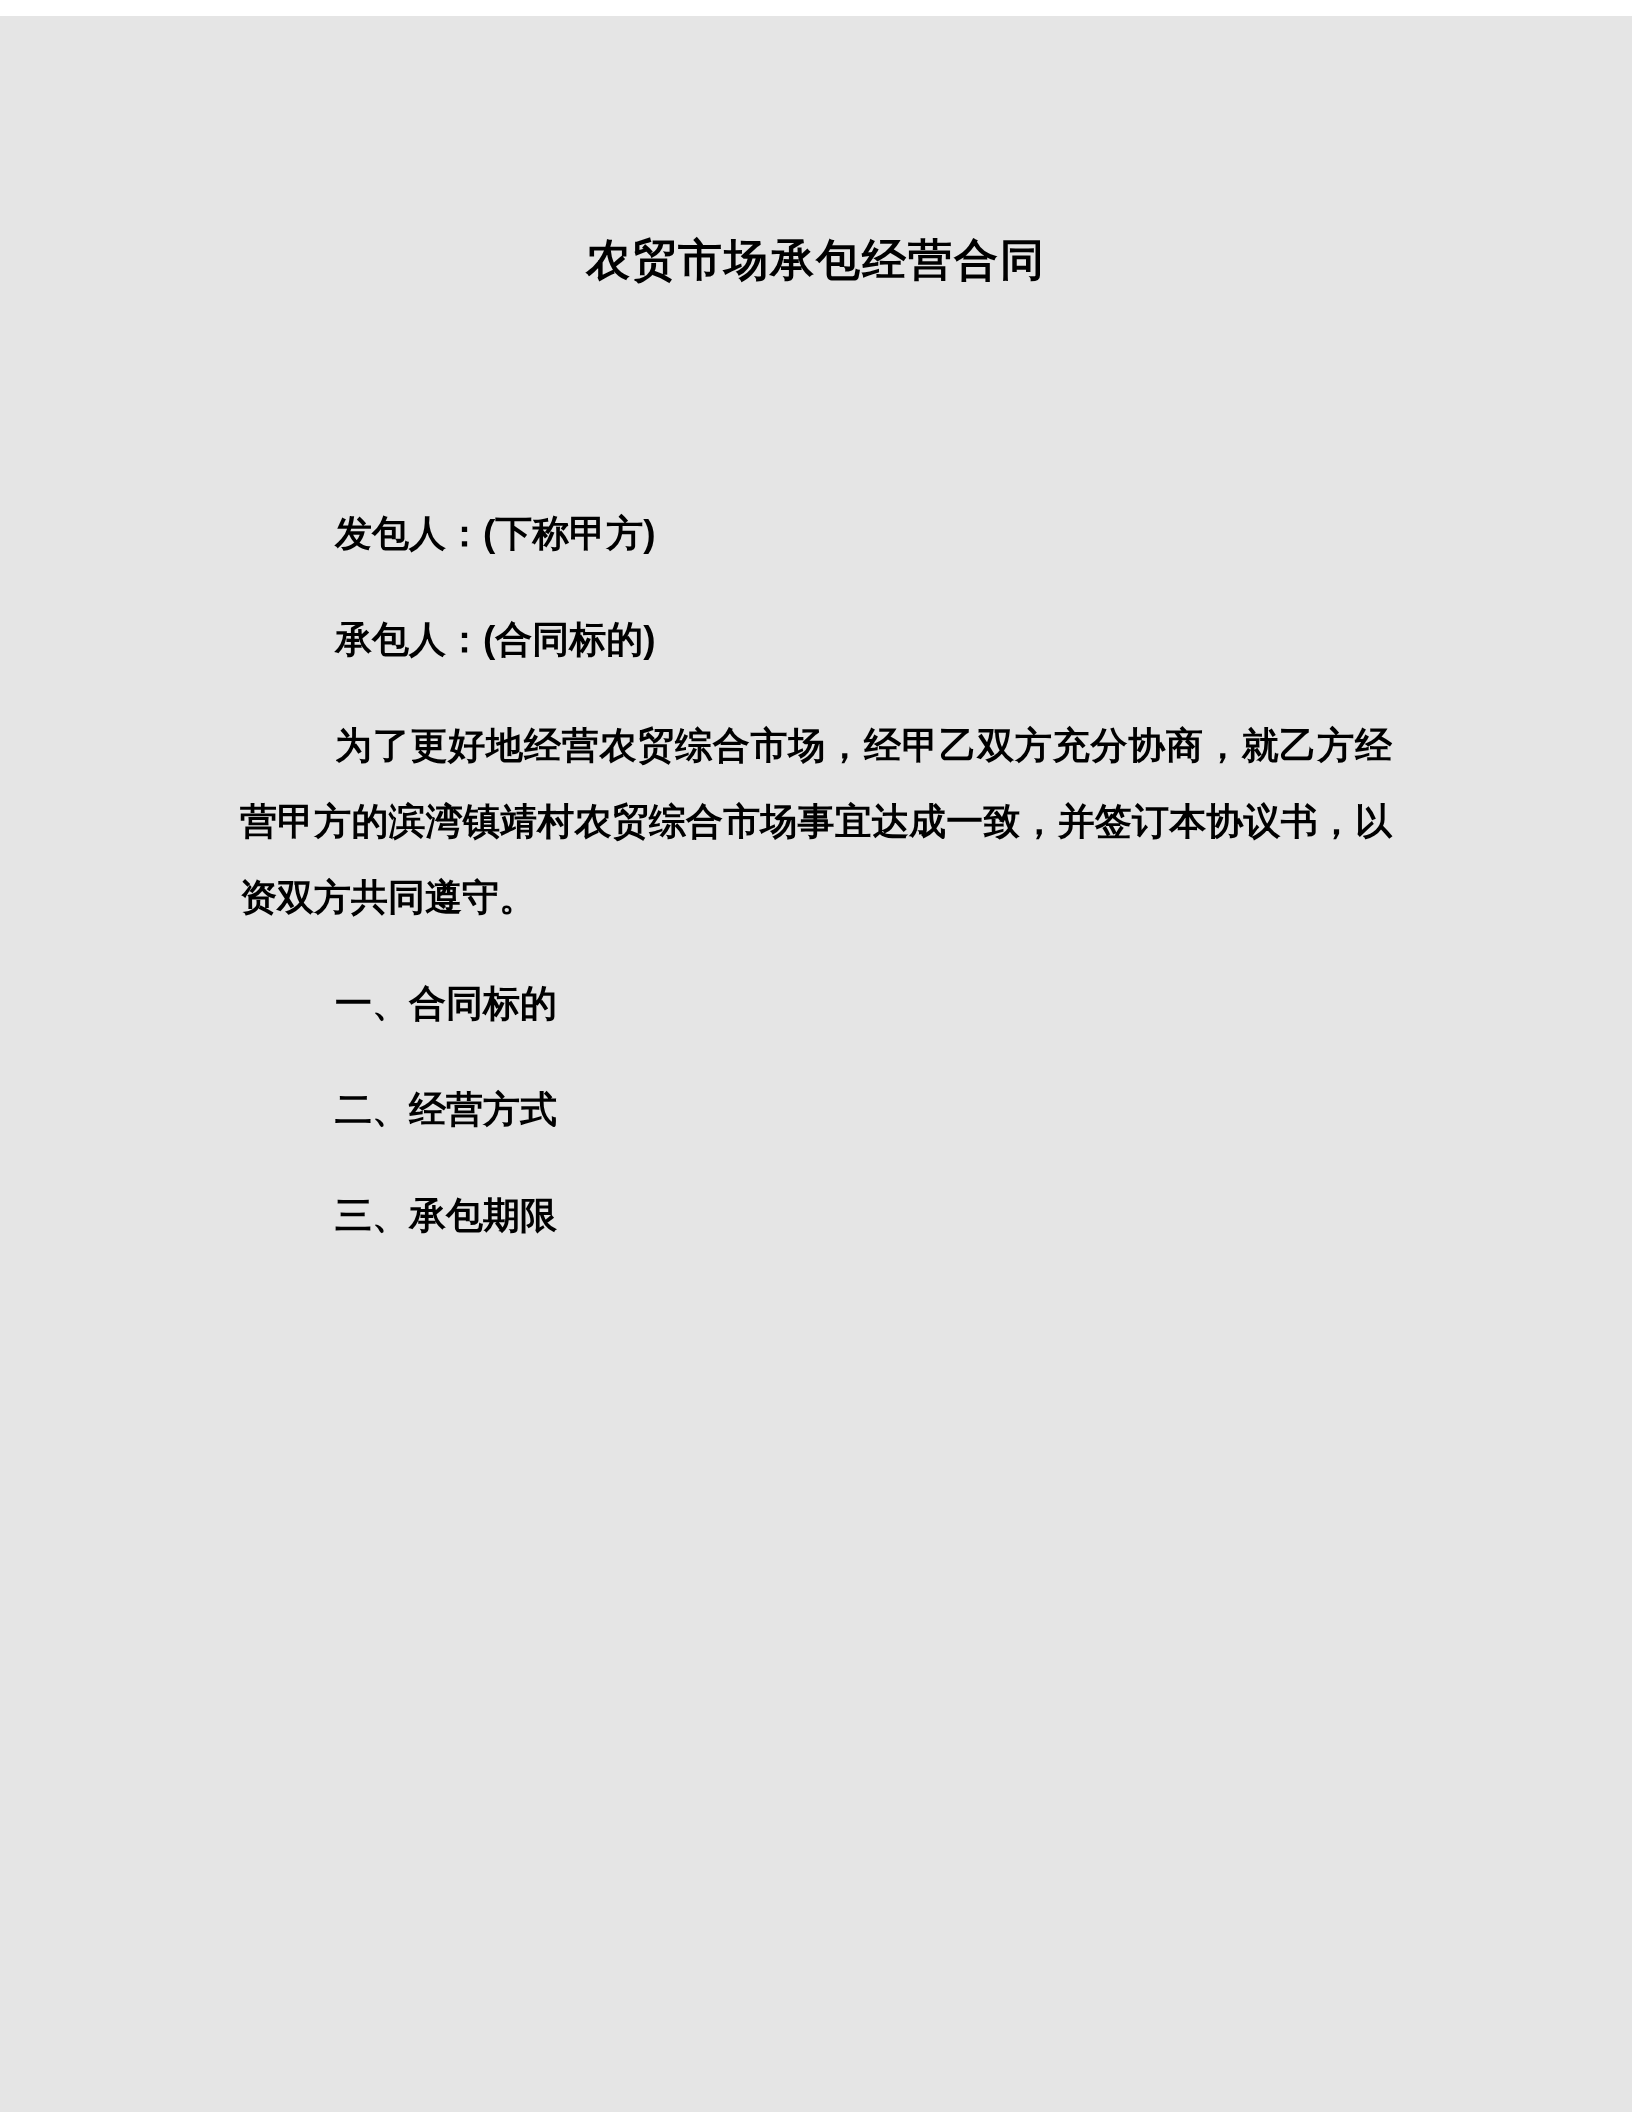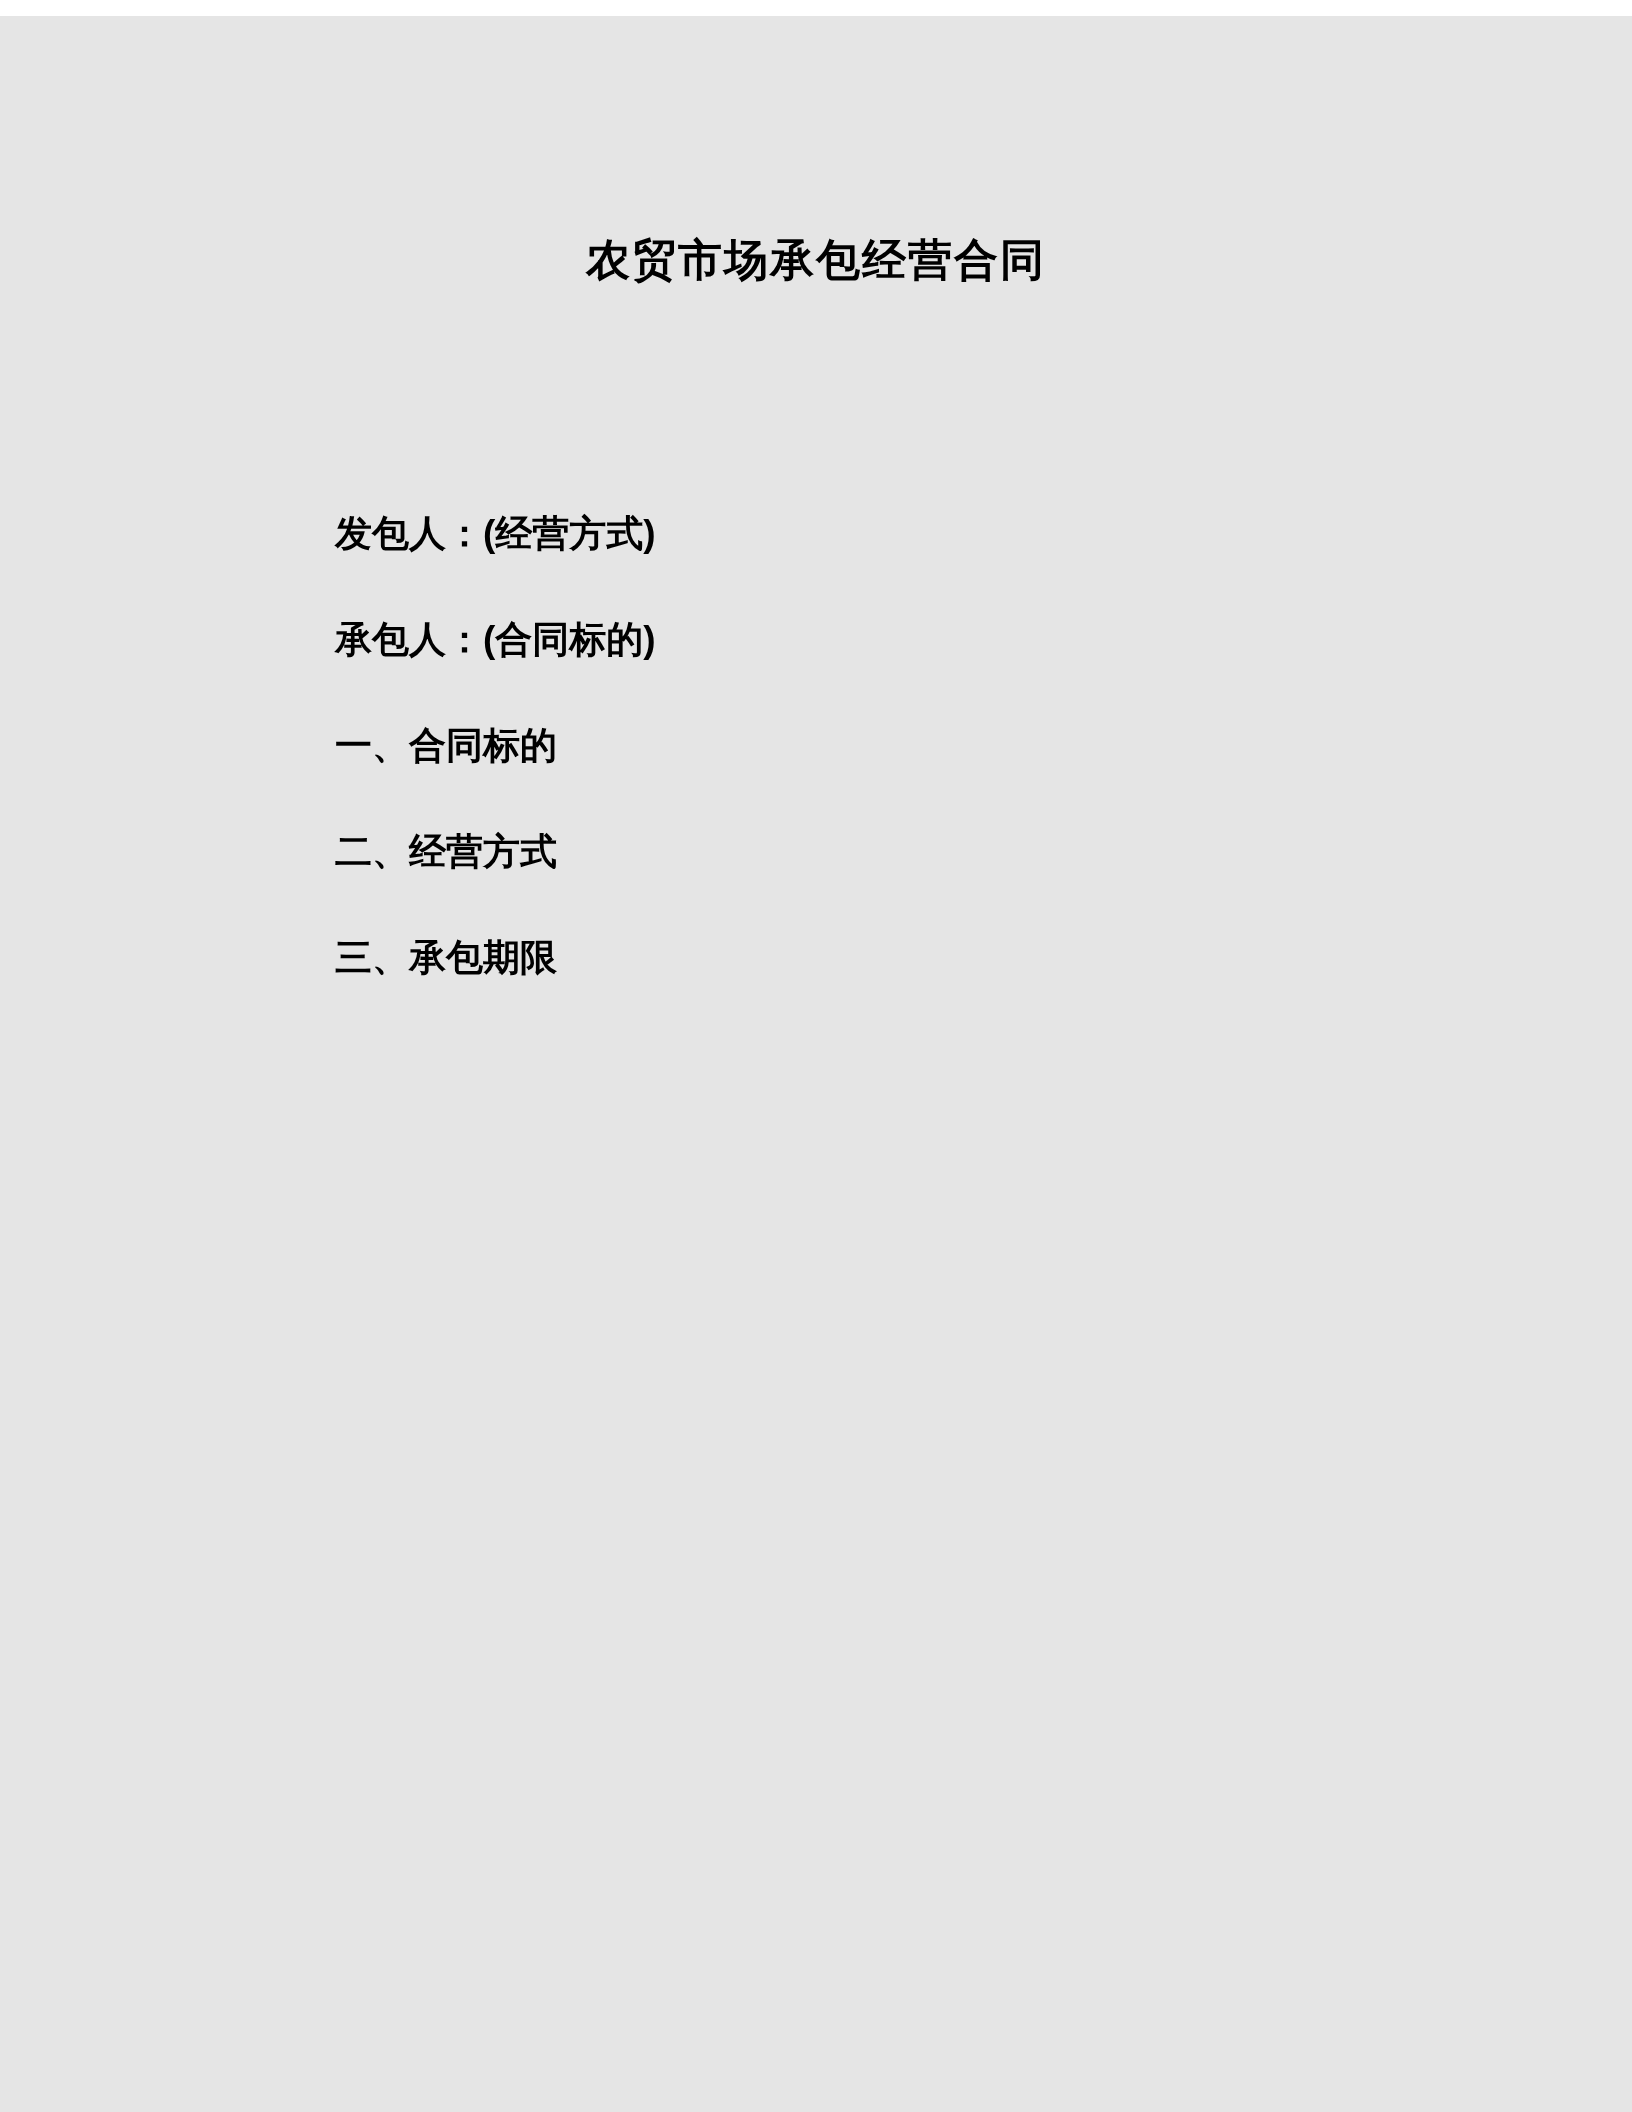--- a/index.html
+++ b/index.html
@@ -39,24 +39,25 @@
     overflow-wrap: break-word;
   }
 </style>
 </head>
 <body>
 
 <div class="page">
 
   <h1 class="doc-title">农贸市场承包经营合同</h1>
 
-  <p class="para">发包人：(经营方式)</p>
+  <p class="para">发包人：(下称甲方)</p>
 
   <p class="para">承包人：(合同标的)</p>
 
+  <p class="para">为了更好地经营农贸综合市场，经甲乙双方充分协商，就乙方经营甲方的滨湾镇靖村农贸综合市场事宜达成一致，并签订本协议书，以资双方共同遵守。</p>
 
   <p class="para">一、合同标的</p>
 
 
 
   <p class="para">二、经营方式</p>
 
 
   <p class="para">三、承包期限</p>
 

